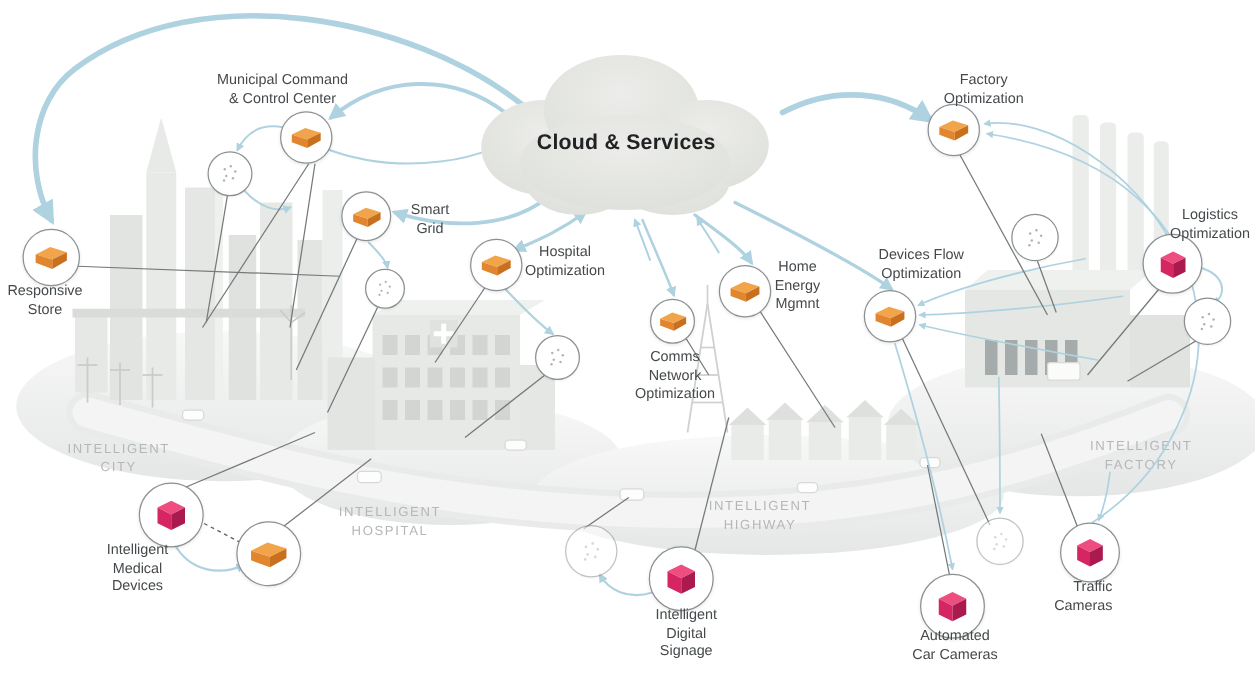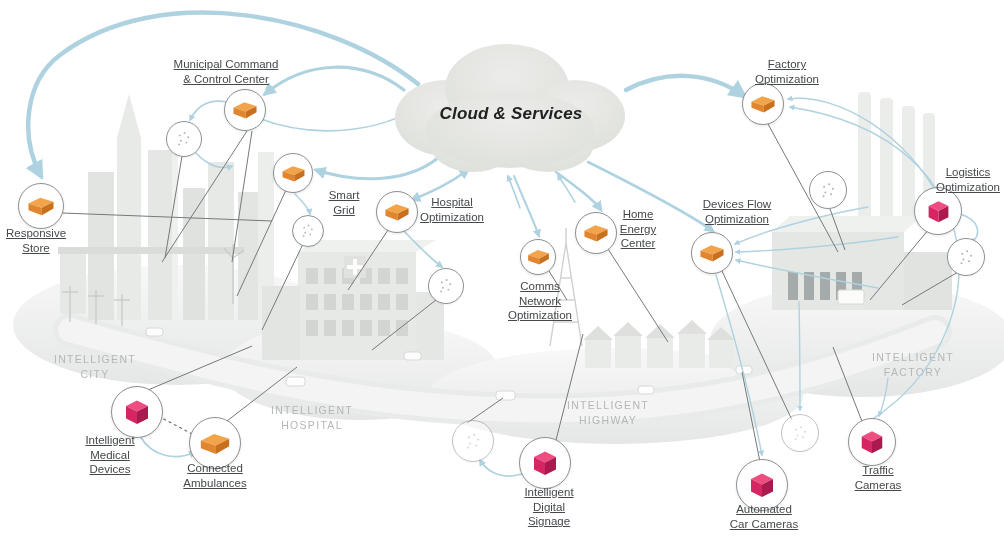--- a/index.html
+++ b/index.html
@@ -1,30 +1,30 @@
 <!DOCTYPE html>
 <html style="--arrow: #afd2e0; --orange-top: #f2a44b; --orange-front: #e2852f; --orange-side: #c9701f; --pink-top: #ee4d7f; --pink-front: #d62563; --pink-side: #ab1a4f; --circle-border: #8b9193; --pointer-line: #75797a; --label-text: #45494b; --region-text: #b4b7b8; --cloud-fill: #e3e4e0; --cloud-text: #202223;"><head>
 <meta charset="utf-8">
 <style>
   html,body{margin:0;padding:0;background:#fff;}
   .stage{position:relative;width:1004px;height:545px;background:#ffffff;overflow:hidden;
          font-family:"Liberation Sans",sans-serif;}
   svg.layer{position:absolute;left:0;top:0;width:1004px;height:545px;}
   .scene{z-index:1;}
   .links{z-index:3;}
-  .cloud-wrap{position:absolute;left:383px;top:30px;width:256px;height:150px;z-index:4;font-style:italic;}
+  .cloud-wrap{position:absolute;left:373px;top:30px;width:256px;height:150px;z-index:4;}
   .cloud-label{position:absolute;left:0;right:0;top:74px;text-align:center;
                font-size:17px;font-weight:bold;color:var(--cloud-text,#202223);letter-spacing:.2px;}
   .node{position:absolute;z-index:5;border-radius:50%;background:#fff;box-sizing:border-box;
         border:1.5px solid var(--circle-border,#8b9193);display:flex;align-items:center;justify-content:center;
         box-shadow:0 1px 3px rgba(0,0,0,.10);}
   .node.sensor{box-shadow:0 1px 2px rgba(0,0,0,.06);}
   .node.faint{opacity:.55;}
   .lbl{position:absolute;z-index:6;white-space:pre-line;text-align:center;
-       font-size:11.5px;line-height:1.28;color:var(--label-text,#45494b);text-decoration:underline;}
+       font-size:11.5px;line-height:1.28;color:var(--label-text,#45494b);}
   .region{position:absolute;z-index:2;white-space:pre-line;text-align:center;
           font-size:10.5px;line-height:1.45;letter-spacing:1.3px;color:var(--region-text,#b4b7b8);}
   .arrow{fill:none;stroke:var(--arrow,#afd2e0);stroke-linecap:round;}
   .ahead{fill:var(--arrow,#afd2e0);}
   .ptr{stroke:var(--pointer-line,#75797a);stroke-width:1;fill:none;}
   .ptr-dash{stroke:#5f6364;stroke-width:1.1;stroke-dasharray:3 3;fill:none;}
 </style>
 </head>
 <body>
 
@@ -432,42 +432,40 @@
           <circle cx="24" cy="26" r="1.6"></circle>
           <circle cx="12" cy="29" r="1.6"></circle>
         </g>
       </svg>
   </div>
 
   <div class="lbl" style="left:-2px;top:226px;width:76px;">Responsive
 Store</div>
   <div class="lbl" style="left:150px;top:57px;width:152px;">Municipal Command
 &amp; Control Center</div>
-  <div class="lbl" style="left:312px;top:161px;width:64px;margin-top:27px;">Smart
+  <div class="lbl" style="left:312px;top:161px;width:64px;">Smart
 Grid</div>
   <div class="lbl" style="left:403px;top:195px;width:98px;">Hospital
 Optimization</div>
   <div class="lbl" style="left:488px;top:279px;width:104px;">Comms
 Network
 Optimization</div>
   <div class="lbl" style="left:606px;top:207px;width:64px;">Home
 Energy
-Center</div>
+Mgmnt</div>
   <div class="lbl" style="left:677px;top:197px;width:120px;">Devices Flow
 Optimization</div>
   <div class="lbl" style="left:727px;top:57px;width:120px;">Factory
 Optimization</div>
   <div class="lbl" style="left:920px;top:165px;width:96px;">Logistics
 Optimization</div>
   <div class="lbl" style="left:60px;top:433px;width:100px;">Intelligent
 Medical
 Devices</div>
-  <div class="lbl" style="left:155px;top:461px;width:120px;">Connected
-Ambulances</div>
   <div class="lbl" style="left:499px;top:485px;width:100px;">Intelligent
 Digital
 Signage</div>
   <div class="lbl" style="left:704px;top:502px;width:120px;">Automated
 Car Cameras</div>
-  <div class="lbl" style="left:828px;top:463px;width:100px;">Traffic
+  <div class="lbl" style="left:790px;top:463px;width:100px;text-align:right;">Traffic
 Cameras</div>
 
 </div>
 
 </body></html>

